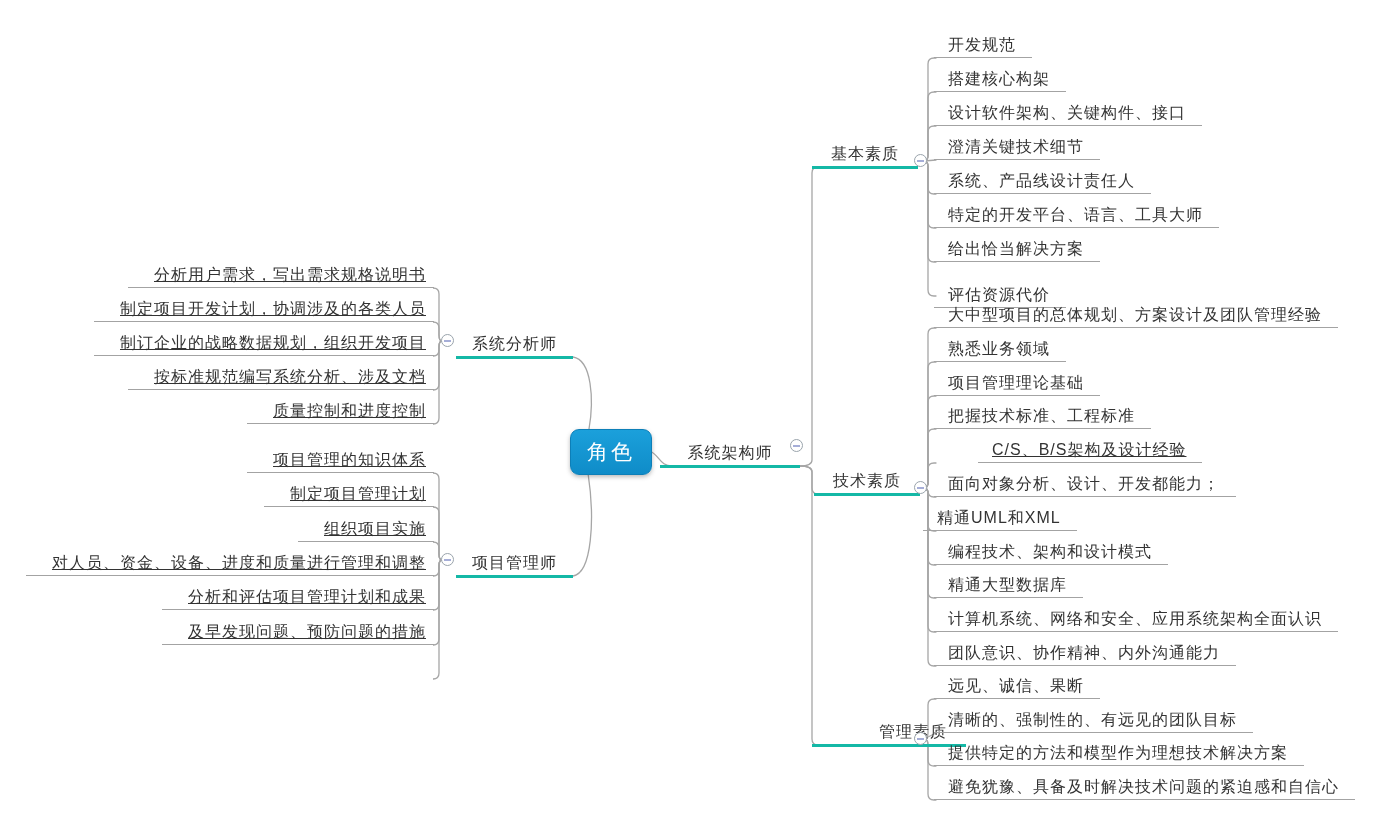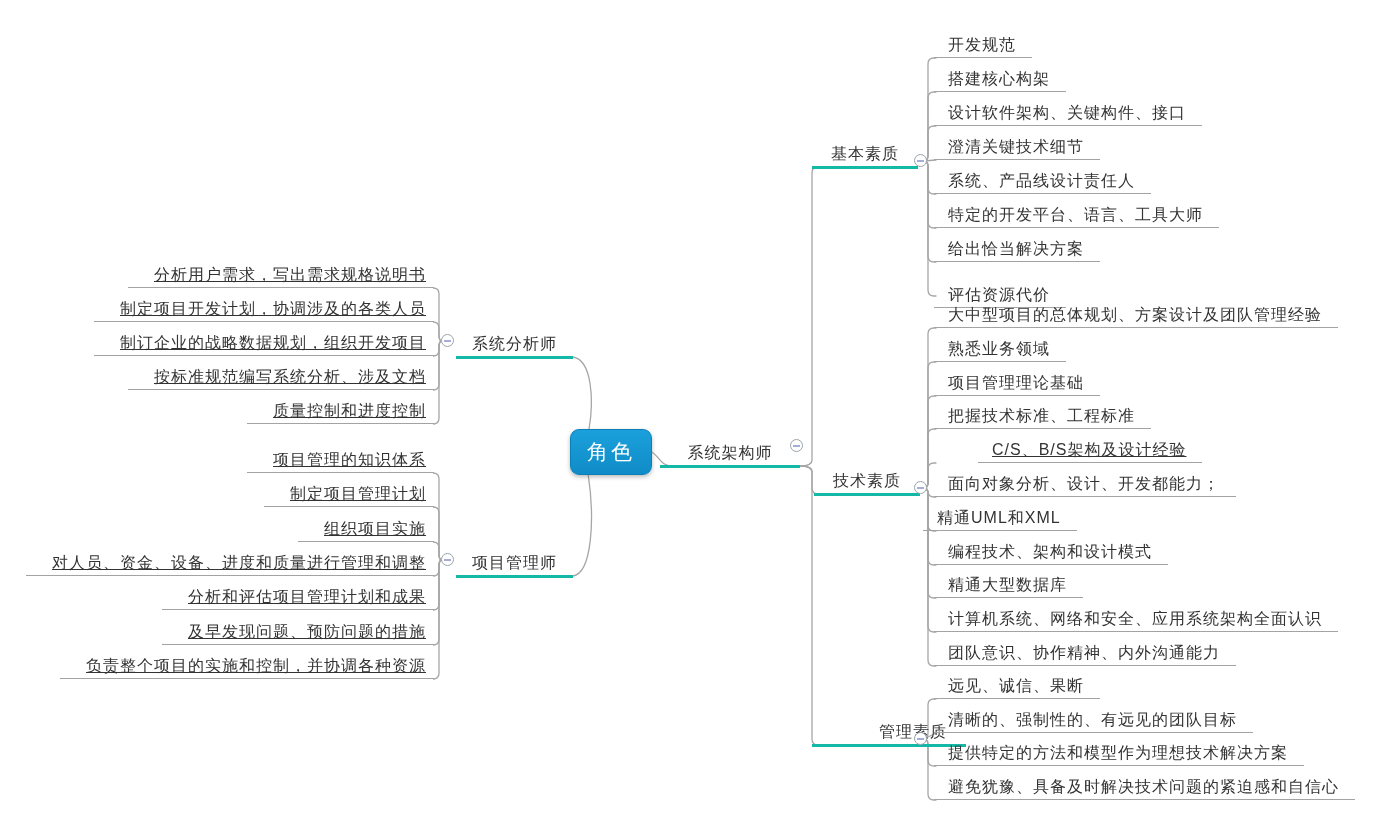--- a/index.html
+++ b/index.html
@@ -87,21 +87,20 @@
     <div class="node leaf-l" style="right: 966px; top: 363px;">按标准规范编写系统分析、涉及文档</div>
     <div class="node leaf-l" style="right: 966px; top: 397px;">质量控制和进度控制</div>
     <div class="node blabel" style="left: 456px; top: 549px; width: 117px;">项目管理师</div>
     <div class="collapse" style="left: 441px; top: 553px;"></div>
     <div class="node leaf-l" style="right: 966px; top: 446px;">项目管理的知识体系</div>
     <div class="node leaf-l" style="right: 966px; top: 480px;">制定项目管理计划</div>
     <div class="node leaf-l" style="right: 966px; top: 515px;">组织项目实施</div>
     <div class="node leaf-l" style="right: 966px; top: 549px;">对人员、资金、设备、进度和质量进行管理和调整</div>
     <div class="node leaf-l" style="right: 966px; top: 583px;">分析和评估项目管理计划和成果</div>
     <div class="node leaf-l" style="right: 966px; top: 618px;">及早发现问题、预防问题的措施</div>
-    <div class="node leaf-l" style="right: 966px; top: 652px;">负责整个项目的实施和控制，并协调各种资源</div>
     <div class="node blabel" style="left: 660px; top: 439px; width: 140px;">系统架构师</div>
     <div class="collapse" style="left: 790px; top: 439px;"></div>
     <div class="node blabel" style="left: 812px; top: 140px; width: 106px;">基本素质</div>
     <div class="collapse" style="left: 914px; top: 154px;"></div>
     <div class="node leaf-r" style="left: 934px; top: 31px;">开发规范</div>
     <div class="node leaf-r" style="left: 934px; top: 65px;">搭建核心构架</div>
     <div class="node leaf-r" style="left: 934px; top: 99px;">设计软件架构、关键构件、接口</div>
     <div class="node leaf-r" style="left: 934px; top: 133px;">澄清关键技术细节</div>
     <div class="node leaf-r" style="left: 934px; top: 167px;">系统、产品线设计责任人</div>
     <div class="node leaf-r" style="left: 934px; top: 201px;">特定的开发平台、语言、工具大师</div>

